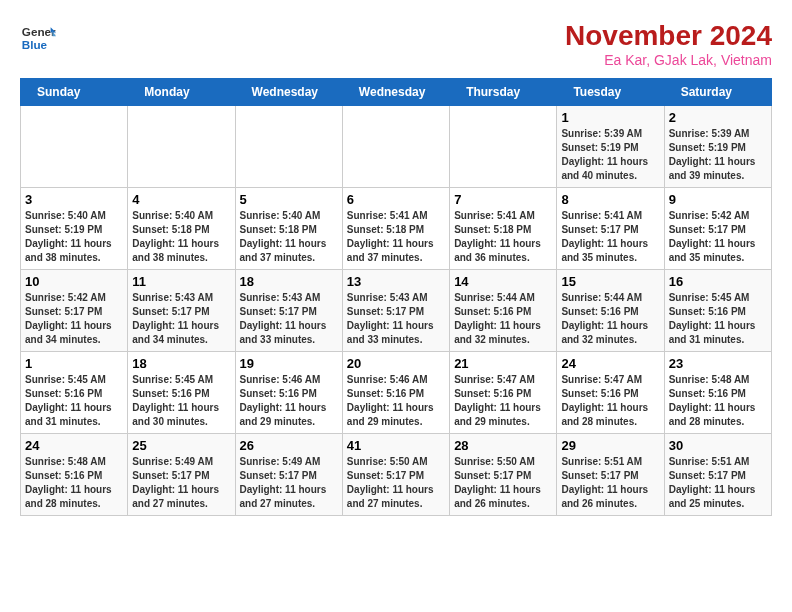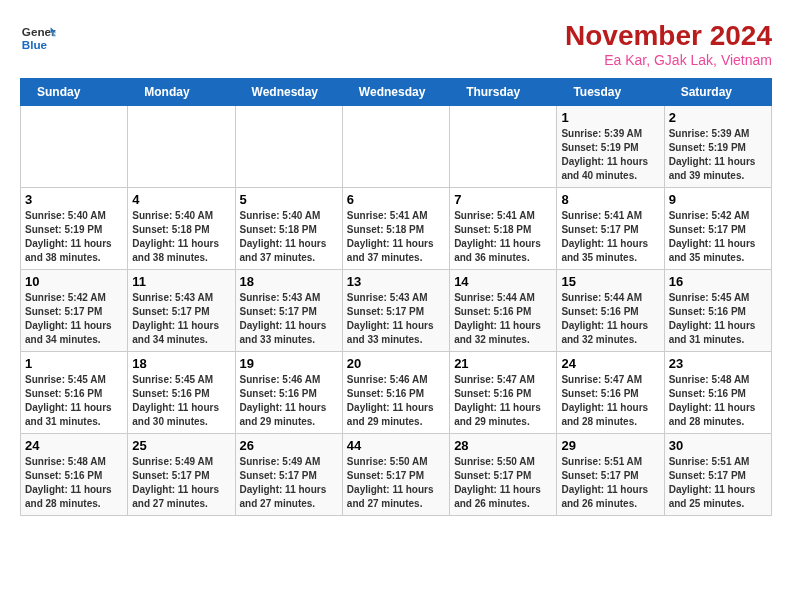--- a/index.html
+++ b/index.html
@@ -272,21 +272,21 @@
 Sunset: 5:17 PM
 Daylight: 11 hours and 27 minutes.</div>
         </td>
         <td>
           <div class="day-num">26</div>
           <div class="day-info" style="white-space: pre-line;">Sunrise: 5:49 AM
 Sunset: 5:17 PM
 Daylight: 11 hours and 27 minutes.</div>
         </td>
         <td>
-          <div class="day-num">44</div>
+          <div class="day-num">41</div>
           <div class="day-info" style="white-space: pre-line;">Sunrise: 5:50 AM
 Sunset: 5:17 PM
 Daylight: 11 hours and 27 minutes.</div>
         </td>
         <td>
           <div class="day-num">28</div>
           <div class="day-info" style="white-space: pre-line;">Sunrise: 5:50 AM
 Sunset: 5:17 PM
 Daylight: 11 hours and 26 minutes.</div>
         </td>

